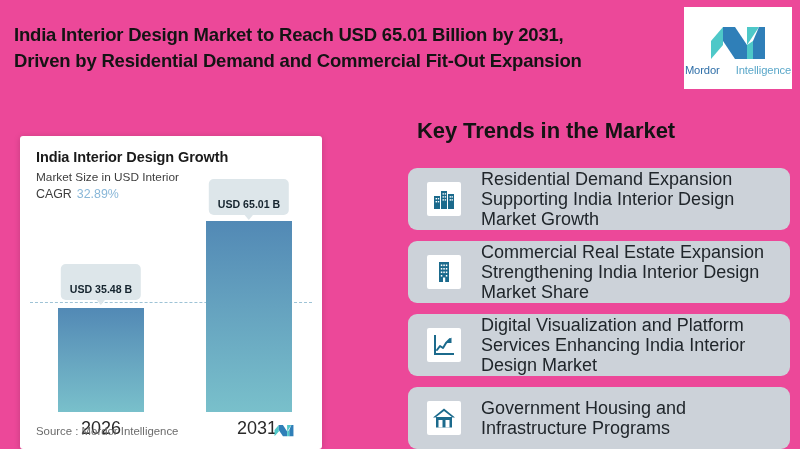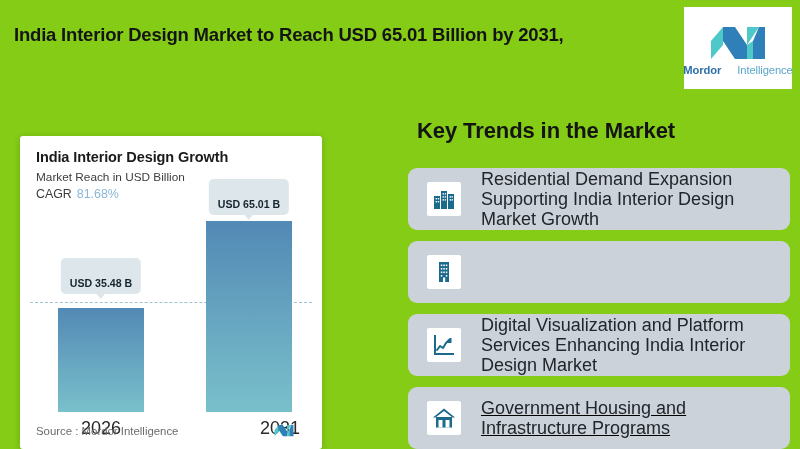--- a/index.html
+++ b/index.html
@@ -2,21 +2,21 @@
 <html><head>
 <meta charset="utf-8">
 <style>
   * { box-sizing: border-box; margin: 0; padding: 0; }
   html, body {
     width: 800px; height: 449px;
     background: #ffffff;
     font-family: "Liberation Sans", sans-serif;
     overflow: hidden;
   }
-  .page { position: relative; width: 800px; height: 449px; background: #84cc16; }
+  .page { position: relative; width: 800px; height: 449px; background: #ec4899; }
 
   
   .headline {
     position: absolute;
     left: 14px; top: 22px;
     width: 660px;
     font-size: 18.5px;
     font-weight: bold;
     line-height: 26px;
     letter-spacing: -0.2px;
@@ -32,21 +32,21 @@
     background: #ffffff;
     display: flex; flex-direction: column;
     align-items: center; justify-content: center;
     gap: 3px;
   }
   .brand-mark { width: 58px; height: 40px; display: block; }
   .brand-words {
     font-size: 11.2px; letter-spacing: -0.1px;
     white-space: nowrap;
   }
-  .brand-words .b1 { color: #2f6fa8; font-weight: bold; }
+  .brand-words .b1 { color: #2f6fa8; font-weight: normal; }
   .brand-words .b2 { color: #5aa7c9; font-weight: normal; padding-left: 16px; }
 
   
   .chart-card {
     position: absolute;
     left: 20px; top: 136px;
     width: 302px; height: 313px;
     background: #ffffff;
     border-radius: 3px;
     box-shadow: 0 1px 6px rgba(0,0,0,0.17);
@@ -95,30 +95,30 @@
     white-space: nowrap;
   }
   .badge::after {
     content: "";
     position: absolute;
     left: 50%; margin-left: -5px; bottom: -5px;
     border-left: 5px solid transparent;
     border-right: 5px solid transparent;
     border-top: 6px solid #dde6ea;
   }
-  .bar-a .badge { bottom: 118px; }
+  .bar-a .badge { bottom: 112px; }
   .bar-b .badge { bottom: 197px; }
 
   .xlabel {
     position: absolute; top: 282px;
     font-size: 18px; color: #2a2a2a;
     text-align: center; width: 86px;
   }
   .xlabel-a { left: 38px; }
-  .xlabel-b { left: 194px; text-align: right; }
+  .xlabel-b { left: 194px; }
 
   .source {
     position: absolute; left: 16px; bottom: 12px;
     font-size: 11.4px; color: #6b6b6b;
   }
   .source-mark {
     position: absolute; right: 26px; bottom: 12px;
     width: 24px; height: 14px;
   }
 
@@ -130,21 +130,21 @@
   }
   .cards { position: absolute; left: 408px; top: 168px; width: 382px; }
   .trend-card {
     position: relative;
     width: 382px; height: 62px;
     background: #ccd2d9;
     border-radius: 9px;
     margin-bottom: 11px;
     display: flex; align-items: center;
   }
-  .trend-card:last-child { margin-bottom: 0; text-decoration: underline; }
+  .trend-card:last-child { margin-bottom: 0; }
   .ticon {
     flex: 0 0 auto;
     width: 34px; height: 34px;
     margin-left: 19px;
     background: #ffffff;
     border-radius: 2px;
     display: flex; align-items: center; justify-content: center;
   }
   .ticon svg { width: 24px; height: 24px; display: block; }
   .ttext {
@@ -153,40 +153,41 @@
     color: #20262b;
   }
 </style>
 </head>
 <body>
 
 <div class="page">
 
   <div class="headline">
     <span class="ln">India Interior Design Market to Reach USD 65.01 Billion by 2031,</span>
+    <span class="ln">Driven by Residential Demand and Commercial Fit-Out Expansion</span>
   </div>
 
   <div class="brand-logo">
     <svg class="brand-mark" viewBox="0 0 58 40">
       <polygon points="2,38 2,20 14,6 14,24" fill="#4ec8c8"></polygon>
       <polygon points="14,6 26,6 38,24 38,38 26,38 14,20" fill="#2f7fb8"></polygon>
       <polygon points="38,6 38,24 50,6" fill="#4ec8c8"></polygon>
       <polygon points="50,6 56,6 56,38 44,38 44,20" fill="#2f7fb8"></polygon>
       <polygon points="38,24 38,38 44,38 44,20" fill="#4ec8c8"></polygon>
     </svg>
     <div class="brand-words">
       <span class="b1">Mordor</span><span class="b2">Intelligence</span>
     </div>
   </div>
 
   <div class="chart-card">
     <div class="chart-title">India Interior Design Growth</div>
-    <div class="chart-sub">Market Reach in USD Billion</div>
+    <div class="chart-sub">Market Size in USD Interior</div>
     <div class="chart-cagr">
-      <span>CAGR</span><span class="val">81.68%</span>
+      <span>CAGR</span><span class="val">32.89%</span>
     </div>
 
     <div class="plot">
       <div class="dashline"></div>
 
       <div class="bar-wrap bar-a">
         <div class="badge">USD 35.48 B</div>
         <div class="bar"></div>
       </div>
 
@@ -249,20 +250,21 @@
           <rect x="11.3" y="8" width="1.5" height="1.6" fill="#ffffff"></rect>
           <rect x="13.8" y="8" width="1.5" height="1.6" fill="#ffffff"></rect>
           <rect x="8.8" y="11.5" width="1.5" height="1.6" fill="#ffffff"></rect>
           <rect x="11.3" y="11.5" width="1.5" height="1.6" fill="#ffffff"></rect>
           <rect x="13.8" y="11.5" width="1.5" height="1.6" fill="#ffffff"></rect>
           <rect x="8.8" y="15" width="1.5" height="1.6" fill="#ffffff"></rect>
           <rect x="13.8" y="15" width="1.5" height="1.6" fill="#ffffff"></rect>
           <rect x="11" y="17.5" width="2.2" height="4.5" fill="#ffffff"></rect>
         </svg>
       </div>
+      <div class="ttext">Commercial Real Estate Expansion Strengthening India Interior Design Market Share</div>
     </div>
 
     <div class="trend-card">
       <div class="ticon">
         <svg viewBox="0 0 24 24">
           <path d="M3 2 L3 21 L22 21" stroke="#1b6a8c" stroke-width="2" fill="none"></path>
           <polyline points="5,17 8,13 11,15 14,10 18,6" stroke="#1b6a8c" stroke-width="2" fill="none" stroke-linejoin="round" stroke-linecap="round"></polyline>
           <polygon points="19.5,4.5 19.5,10 14,10" fill="#1b6a8c"></polygon>
         </svg>
       </div>

